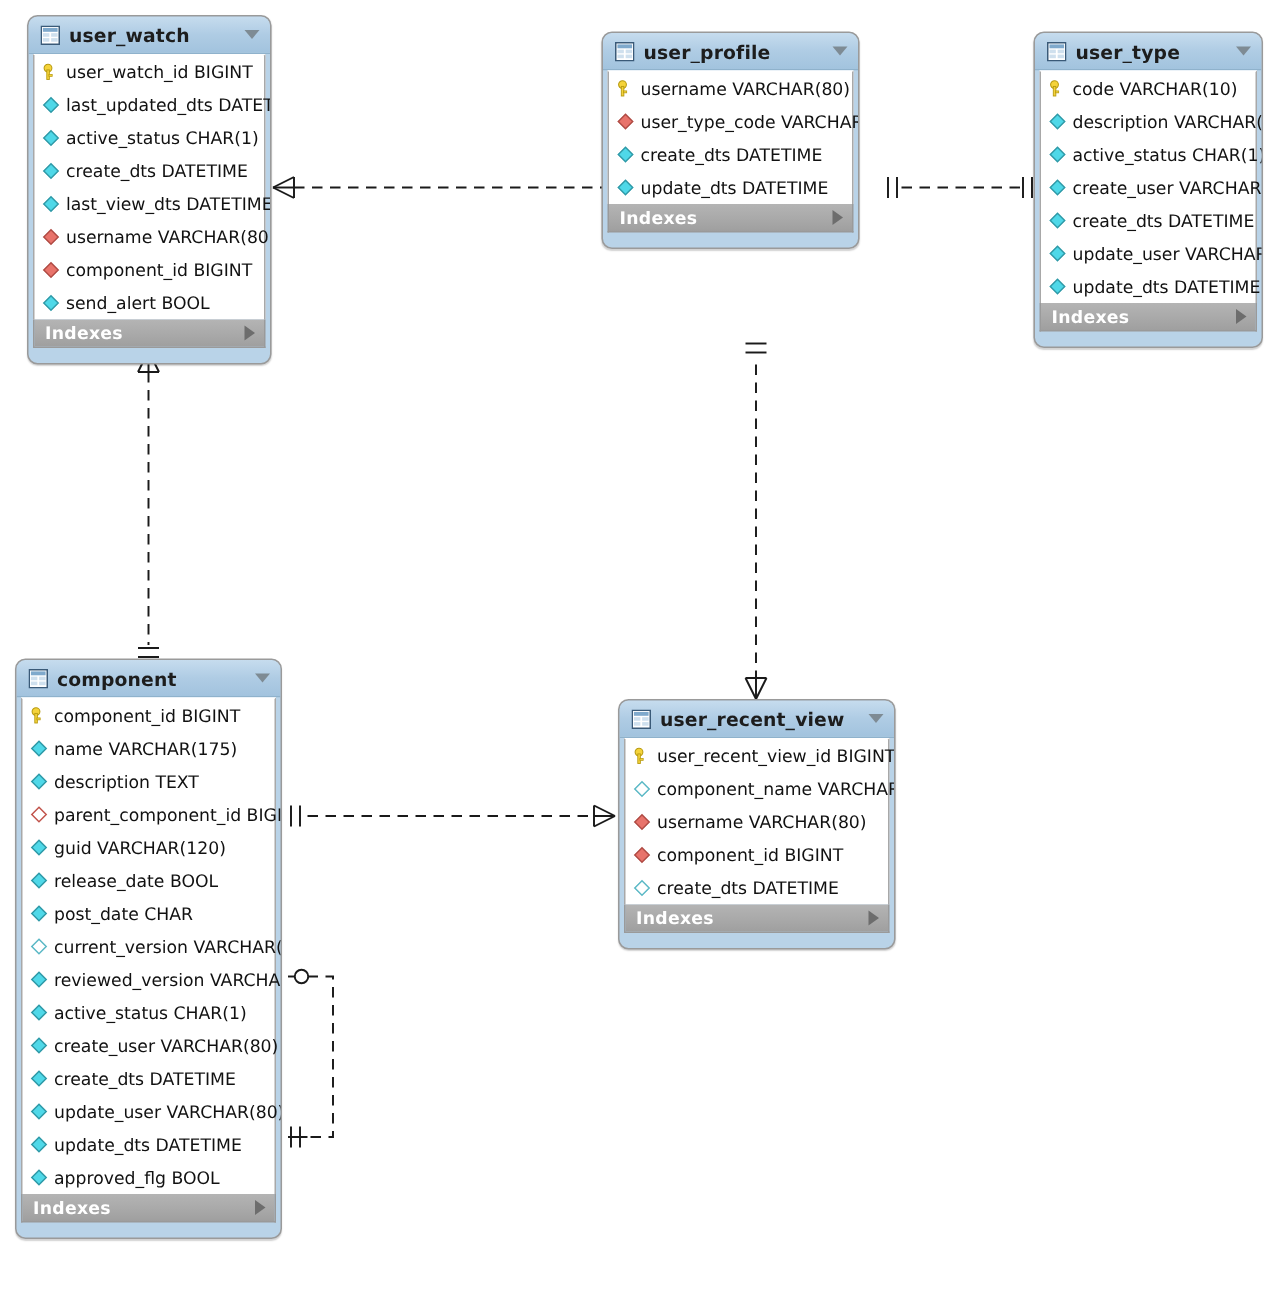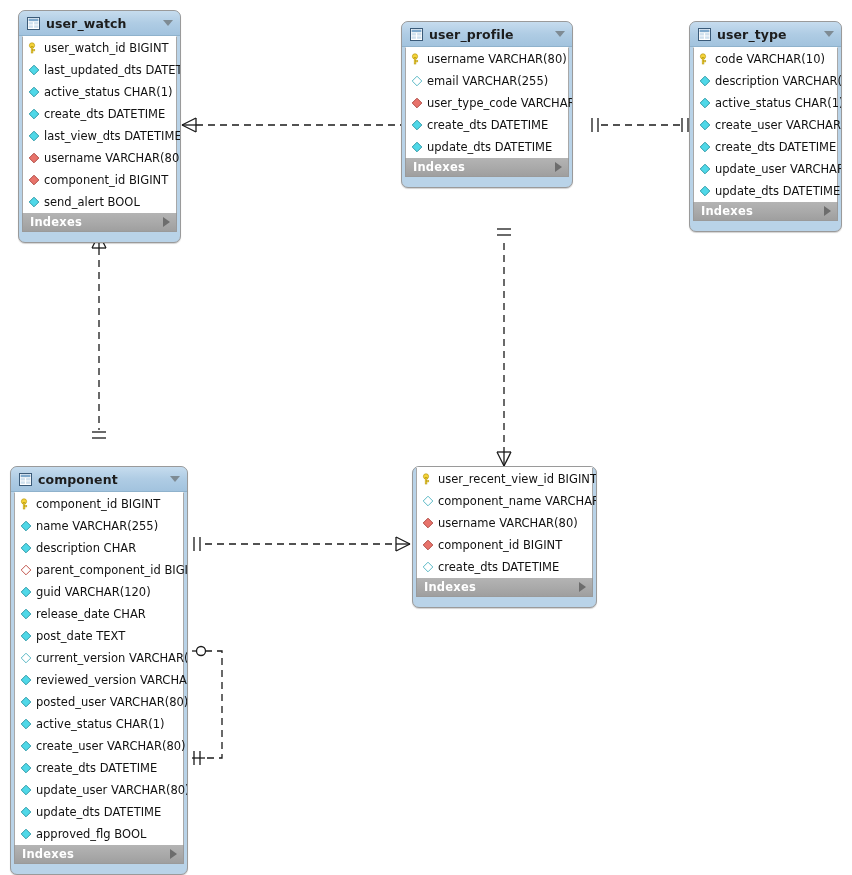--- a/index.html
+++ b/index.html
@@ -333,28 +333,20 @@
                 <circle cx="4" cy="3.4" r="2.6" fill="#f5d33a" stroke="#b79a10" stroke-width=".7"></circle>
                 <rect x="3.2" y="4.6" width="1.7" height="6.4" fill="#f5d33a" stroke="#b79a10" stroke-width=".6"></rect>
                 <rect x="4.6" y="7.6" width="2.2" height="1.3" fill="#f5d33a" stroke="#b79a10" stroke-width=".5"></rect>
               </svg>
             </span>
             <span class="col-label">username VARCHAR(80)</span>
           </div>
           <div class="col">
             <span class="col-icon">
               <svg width="12" height="12" viewBox="0 0 12 12">
-                <polygon points="6,1.2 10.8,6 6,10.8 1.2,6" fill="#ffffff" stroke="#5cb9c6" stroke-width="1"></polygon>
-              </svg>
-            </span>
-            <span class="col-label">email VARCHAR(255)</span>
-          </div>
-          <div class="col">
-            <span class="col-icon">
-              <svg width="12" height="12" viewBox="0 0 12 12">
                 <polygon points="6,1.2 10.8,6 6,10.8 1.2,6" fill="#e8736b" stroke="#b04b44" stroke-width="1"></polygon>
               </svg>
             </span>
             <span class="col-label">user_type_code VARCHAR(10)</span>
           </div>
           <div class="col">
             <span class="col-icon">
               <svg width="12" height="12" viewBox="0 0 12 12">
                 <polygon points="6,1.2 10.8,6 6,10.8 1.2,6" fill="#4fd8e8" stroke="#2f9aa8" stroke-width="1"></polygon>
               </svg>
@@ -448,21 +440,21 @@
               </svg>
             </span>
             <span class="col-label">update_dts DATETIME</span>
           </div>
         </div>
         <div class="indexes-bar">
           <span class="indexes-label">Indexes</span>
           <span class="tri-right"></span>
         </div>
       </div>
-      <div class="entity" style="left: 10px; top: 439px; width: 178px; margin-top: 27px;">
+      <div class="entity" style="left: 10px; top: 439px; width: 178px;">
         <div class="entity-header">
           <span class="table-icon">
             <svg width="13" height="13" viewBox="0 0 13 13">
               <rect x="0.5" y="0.5" width="12" height="12" fill="#ffffff" stroke="#3a5a78" stroke-width="1"></rect>
               <rect x="1.6" y="1.6" width="9.8" height="2.6" fill="#7fa9cc"></rect>
               <rect x="1.6" y="5.1" width="4.3" height="2.4" fill="#cfe0ee"></rect>
               <rect x="7.1" y="5.1" width="4.3" height="2.4" fill="#cfe0ee"></rect>
               <rect x="1.6" y="8.4" width="4.3" height="2.4" fill="#cfe0ee"></rect>
               <rect x="7.1" y="8.4" width="4.3" height="2.4" fill="#cfe0ee"></rect>
             </svg>
@@ -480,29 +472,29 @@
               </svg>
             </span>
             <span class="col-label">component_id BIGINT</span>
           </div>
           <div class="col">
             <span class="col-icon">
               <svg width="12" height="12" viewBox="0 0 12 12">
                 <polygon points="6,1.2 10.8,6 6,10.8 1.2,6" fill="#4fd8e8" stroke="#2f9aa8" stroke-width="1"></polygon>
               </svg>
             </span>
-            <span class="col-label">name VARCHAR(255)</span>
-          </div>
-          <div class="col">
-            <span class="col-icon">
-              <svg width="12" height="12" viewBox="0 0 12 12">
-                <polygon points="6,1.2 10.8,6 6,10.8 1.2,6" fill="#4fd8e8" stroke="#2f9aa8" stroke-width="1"></polygon>
-              </svg>
-            </span>
-            <span class="col-label">description CHAR</span>
+            <span class="col-label">name VARCHAR(175)</span>
+          </div>
+          <div class="col">
+            <span class="col-icon">
+              <svg width="12" height="12" viewBox="0 0 12 12">
+                <polygon points="6,1.2 10.8,6 6,10.8 1.2,6" fill="#4fd8e8" stroke="#2f9aa8" stroke-width="1"></polygon>
+              </svg>
+            </span>
+            <span class="col-label">description TEXT</span>
           </div>
           <div class="col">
             <span class="col-icon">
               <svg width="12" height="12" viewBox="0 0 12 12">
                 <polygon points="6,1.2 10.8,6 6,10.8 1.2,6" fill="#ffffff" stroke="#c2564e" stroke-width="1"></polygon>
               </svg>
             </span>
             <span class="col-label">parent_component_id BIGINT</span>
           </div>
           <div class="col">
@@ -512,53 +504,45 @@
               </svg>
             </span>
             <span class="col-label">guid VARCHAR(120)</span>
           </div>
           <div class="col">
             <span class="col-icon">
               <svg width="12" height="12" viewBox="0 0 12 12">
                 <polygon points="6,1.2 10.8,6 6,10.8 1.2,6" fill="#4fd8e8" stroke="#2f9aa8" stroke-width="1"></polygon>
               </svg>
             </span>
-            <span class="col-label">release_date CHAR</span>
-          </div>
-          <div class="col">
-            <span class="col-icon">
-              <svg width="12" height="12" viewBox="0 0 12 12">
-                <polygon points="6,1.2 10.8,6 6,10.8 1.2,6" fill="#4fd8e8" stroke="#2f9aa8" stroke-width="1"></polygon>
-              </svg>
-            </span>
-            <span class="col-label">post_date TEXT</span>
+            <span class="col-label">release_date BOOL</span>
+          </div>
+          <div class="col">
+            <span class="col-icon">
+              <svg width="12" height="12" viewBox="0 0 12 12">
+                <polygon points="6,1.2 10.8,6 6,10.8 1.2,6" fill="#4fd8e8" stroke="#2f9aa8" stroke-width="1"></polygon>
+              </svg>
+            </span>
+            <span class="col-label">post_date CHAR</span>
           </div>
           <div class="col">
             <span class="col-icon">
               <svg width="12" height="12" viewBox="0 0 12 12">
                 <polygon points="6,1.2 10.8,6 6,10.8 1.2,6" fill="#ffffff" stroke="#5cb9c6" stroke-width="1"></polygon>
               </svg>
             </span>
             <span class="col-label">current_version VARCHAR(45)</span>
           </div>
           <div class="col">
             <span class="col-icon">
               <svg width="12" height="12" viewBox="0 0 12 12">
                 <polygon points="6,1.2 10.8,6 6,10.8 1.2,6" fill="#4fd8e8" stroke="#2f9aa8" stroke-width="1"></polygon>
               </svg>
             </span>
             <span class="col-label">reviewed_version VARCHAR(45)</span>
-          </div>
-          <div class="col">
-            <span class="col-icon">
-              <svg width="12" height="12" viewBox="0 0 12 12">
-                <polygon points="6,1.2 10.8,6 6,10.8 1.2,6" fill="#4fd8e8" stroke="#2f9aa8" stroke-width="1"></polygon>
-              </svg>
-            </span>
-            <span class="col-label">posted_user VARCHAR(80)</span>
           </div>
           <div class="col">
             <span class="col-icon">
               <svg width="12" height="12" viewBox="0 0 12 12">
                 <polygon points="6,1.2 10.8,6 6,10.8 1.2,6" fill="#4fd8e8" stroke="#2f9aa8" stroke-width="1"></polygon>
               </svg>
             </span>
             <span class="col-label">active_status CHAR(1)</span>
           </div>
           <div class="col">
@@ -601,20 +585,34 @@
             </span>
             <span class="col-label">approved_flg BOOL</span>
           </div>
         </div>
         <div class="indexes-bar">
           <span class="indexes-label">Indexes</span>
           <span class="tri-right"></span>
         </div>
       </div>
       <div class="entity" style="left: 412px; top: 466px; width: 185px;">
+        <div class="entity-header">
+          <span class="table-icon">
+            <svg width="13" height="13" viewBox="0 0 13 13">
+              <rect x="0.5" y="0.5" width="12" height="12" fill="#ffffff" stroke="#3a5a78" stroke-width="1"></rect>
+              <rect x="1.6" y="1.6" width="9.8" height="2.6" fill="#7fa9cc"></rect>
+              <rect x="1.6" y="5.1" width="4.3" height="2.4" fill="#cfe0ee"></rect>
+              <rect x="7.1" y="5.1" width="4.3" height="2.4" fill="#cfe0ee"></rect>
+              <rect x="1.6" y="8.4" width="4.3" height="2.4" fill="#cfe0ee"></rect>
+              <rect x="7.1" y="8.4" width="4.3" height="2.4" fill="#cfe0ee"></rect>
+            </svg>
+          </span>
+          <span class="entity-title">user_recent_view</span>
+          <span class="chevron-down"></span>
+        </div>
         <div class="columns">
           <div class="col">
             <span class="col-icon">
               <svg width="12" height="12" viewBox="0 0 12 12">
                 <circle cx="4" cy="3.4" r="2.6" fill="#f5d33a" stroke="#b79a10" stroke-width=".7"></circle>
                 <rect x="3.2" y="4.6" width="1.7" height="6.4" fill="#f5d33a" stroke="#b79a10" stroke-width=".6"></rect>
                 <rect x="4.6" y="7.6" width="2.2" height="1.3" fill="#f5d33a" stroke="#b79a10" stroke-width=".5"></rect>
               </svg>
             </span>
             <span class="col-label">user_recent_view_id BIGINT</span>

